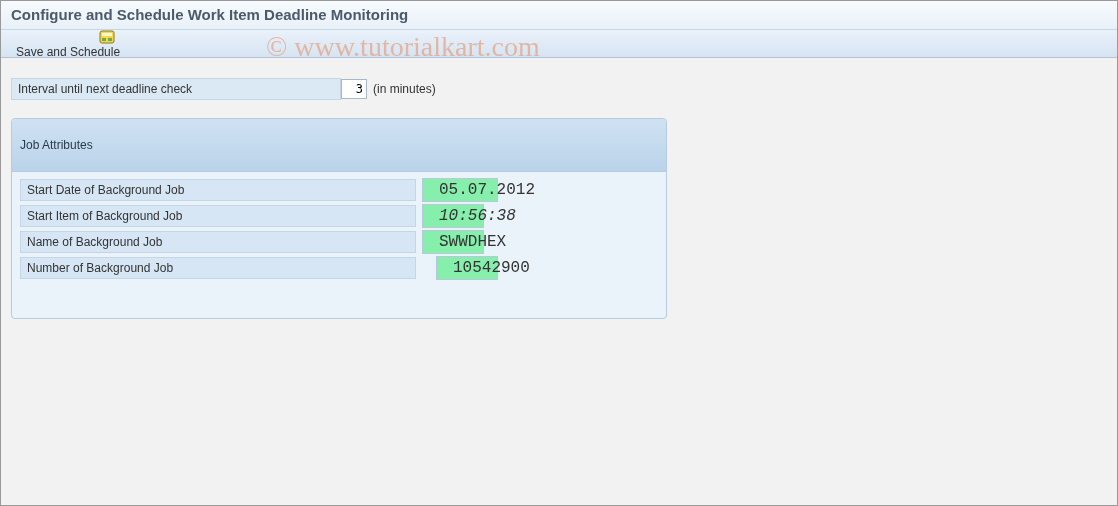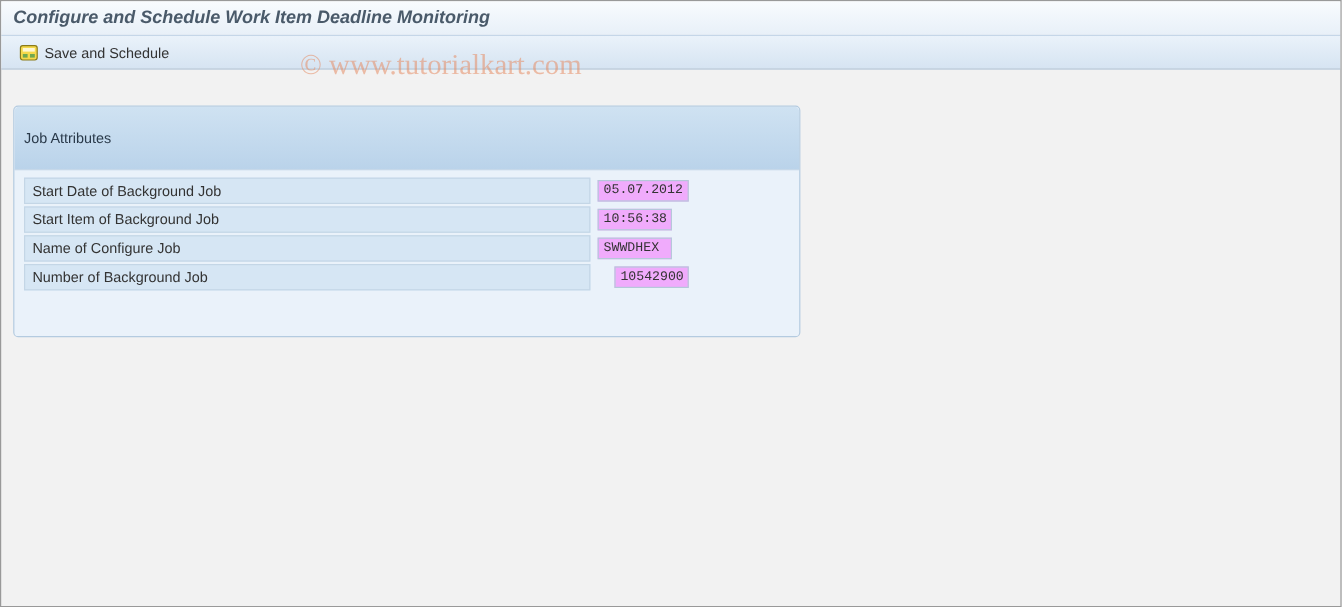--- a/index.html
+++ b/index.html
@@ -18,41 +18,41 @@
       border: 1px solid #999;
     }
     .title-bar {
       background: linear-gradient(to bottom, #f8fbfe 0%, #e8f0f8 100%);
       border-bottom: 1px solid #c5d6e8;
       padding: 5px 10px 6px 10px;
     }
     .title-bar h1 {
       font-size: 15px;
       font-weight: bold;
-      font-style: italic;
       color: #4a5a6a;
     }
     .toolbar {
       background: linear-gradient(to bottom, #eaf2fa 0%, #d6e4f2 100%);
       border-bottom: 1px solid #b0c4d8;
       padding: 4px 8px;
       display: flex;
       align-items: center;
       height: 28px;
     }
     .toolbar-button {
       display: inline-flex;
-      align-items: center;
+      align-items: flex-end;
       background: transparent;
       border: 1px solid transparent;
       padding: 2px 6px;
       cursor: pointer;
       font-size: 12px;
       color: #333;
       border-radius: 3px;
+      flex-direction: column;
     }
     .toolbar-icon {
       width: 16px;
       height: 16px;
       margin-right: 5px;
       display: inline-block;
     }
     .content {
       padding: 20px 10px 10px 10px;
     }
@@ -107,45 +107,44 @@
       display: flex;
       align-items: center;
       margin-top: 2px;
     }
     .attr-label {
       background: #d6e6f4;
       border: 1px solid #c4d6e6;
       padding: 3px 6px;
       font-size: 12px;
       color: #333;
-      width: 472px;
+      width: 396px;
     }
     .attr-value {
       margin-left: 6px;
-      background: #f0abfc;
+      background: #86efac;
       border: 1px solid #b6c8da;
-      padding: 2px 4px;
+      padding: 2px 16px;
       font-family: "Courier New", monospace;
-      font-size: 11px;
+      font-size: 16px;
       color: #333;
     }
     .w-date { width: 76px; }
-    .w-time { width: 62px; }
+    .w-time { width: 62px; font-style: italic; }
     .w-name { width: 62px; }
     .w-num  { width: 62px; text-align: right; margin-left: 20px;}
     .w-rep  { width: 205px; }
     .watermark {
       position: absolute;
       top: 30px;
-      left: 249px;
-      font-size: 24px;
+      left: 265px;
+      font-size: 28px;
       color: rgba(230,140,100,0.55);
       font-family: Georgia, serif;
       pointer-events: none;
-      margin-top: 11px;
     }
   </style>
 </head>
 <body>
 
 <div class="title-bar">
   <h1>Configure and Schedule Work Item Deadline Monitoring</h1>
 </div>
 
 <div class="toolbar">
@@ -157,37 +156,42 @@
         <rect x="3" y="9" width="4" height="3" fill="#6fa84f"></rect>
         <rect x="9" y="9" width="4" height="3" fill="#6fa84f"></rect>
       </svg>
     </span>
     <span>Save and Schedule</span>
   </button>
 </div>
 
 <div class="content">
 
+  <div class="field-row">
+    <div class="field-label-box">Interval until next deadline check</div>
+    <input class="field-input input-small" type="text" value="3" style="">
+    <span class="hint-text">(in minutes)</span>
+  </div>
 
   <div class="groupbox">
     <div class="groupbox-title">Job Attributes</div>
     <div class="groupbox-body">
 
       <div class="attr-row">
         <div class="attr-label">Start Date of Background Job</div>
         <div class="attr-value w-date">05.07.2012</div>
       </div>
 
       <div class="attr-row">
         <div class="attr-label">Start Item of Background Job</div>
         <div class="attr-value w-time">10:56:38</div>
       </div>
 
       <div class="attr-row">
-        <div class="attr-label">Name of Configure Job</div>
+        <div class="attr-label">Name of Background Job</div>
         <div class="attr-value w-name">SWWDHEX</div>
       </div>
 
       <div class="attr-row">
         <div class="attr-label">Number of Background Job</div>
         <div class="attr-value w-num">10542900</div>
       </div>
 
 
     </div>

